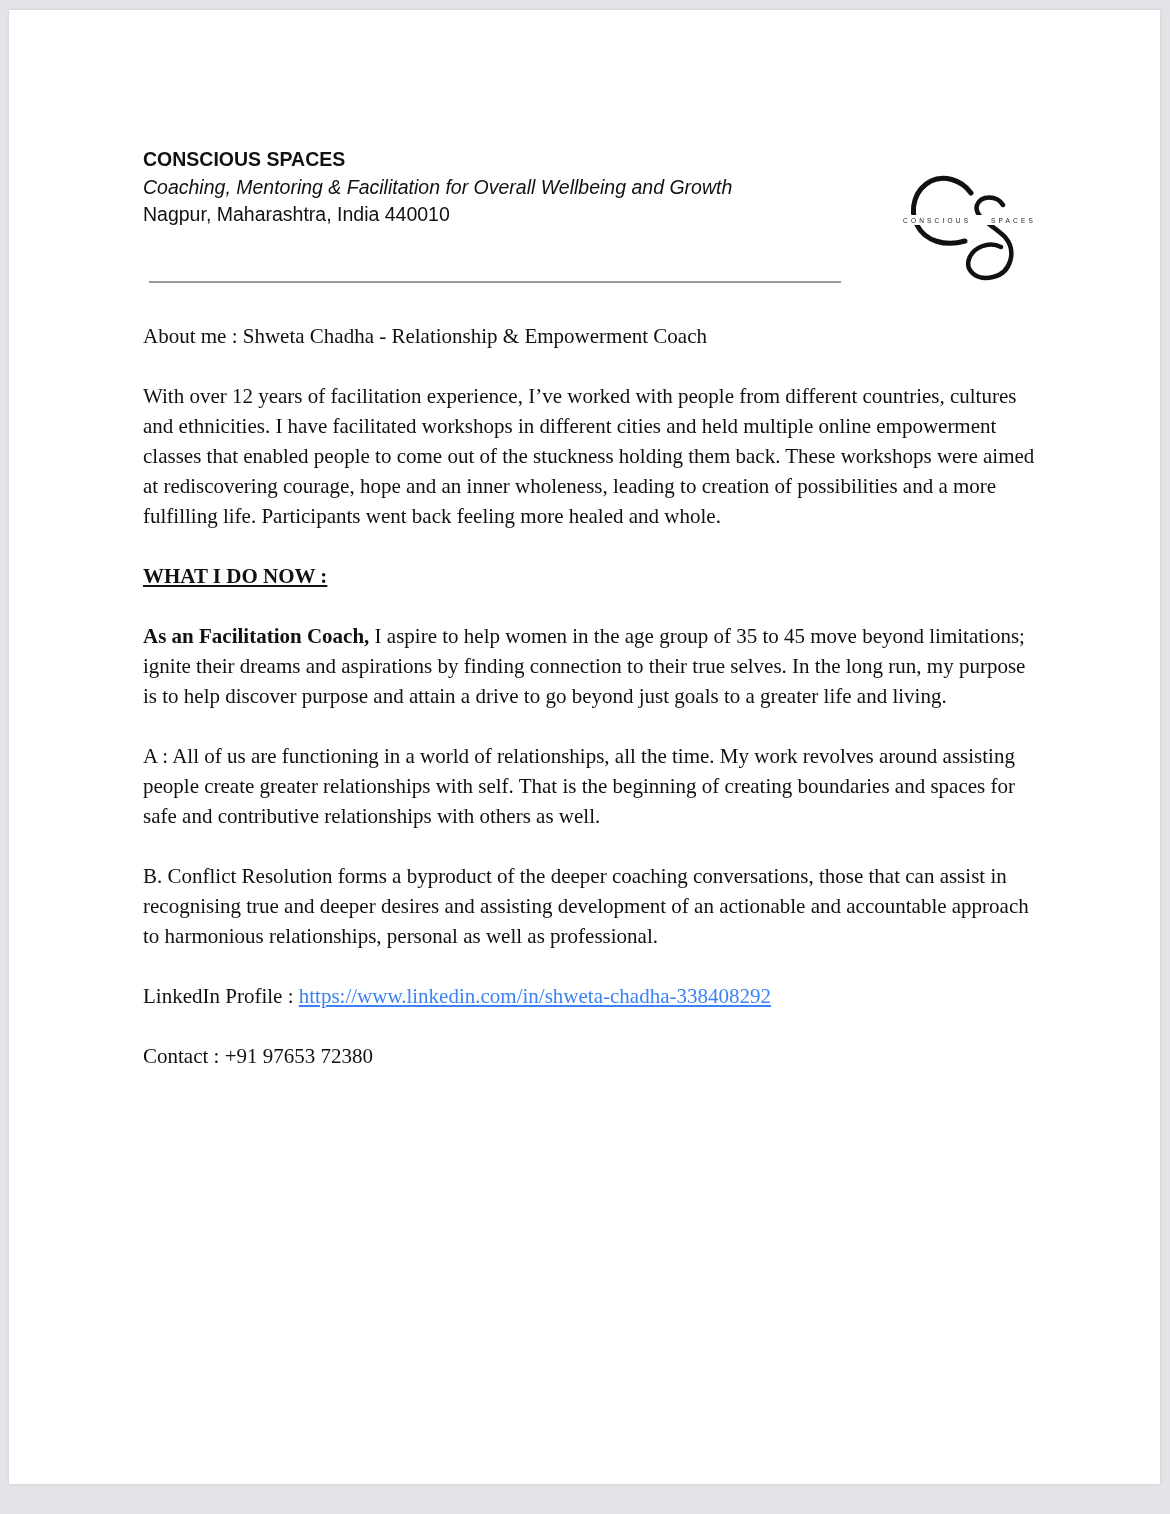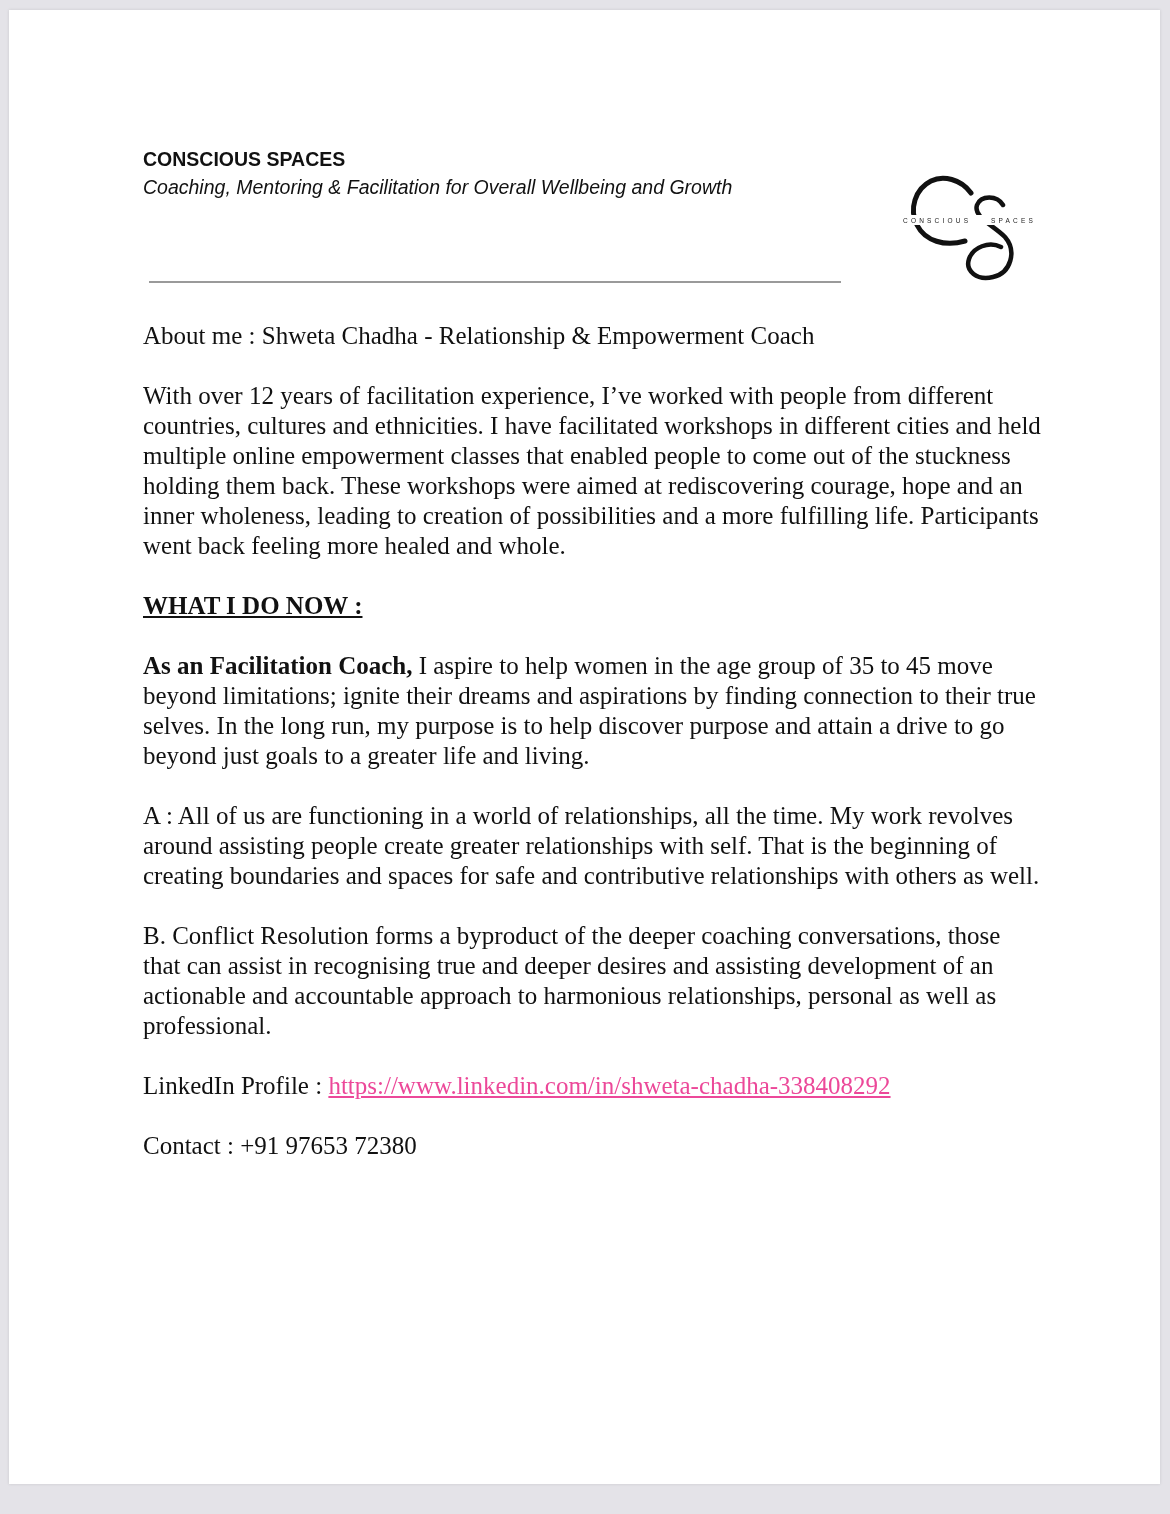--- a/index.html
+++ b/index.html
@@ -52,50 +52,51 @@
       width: 160px;
       height: 125px;
     }
     .body-text {
       position: absolute;
       left: 134px;
       top: 311px;
       width: 900px;
       font-family: "Liberation Serif", serif;
       color: #111;
-      font-size: 25px;
+      font-size: 21px;
       line-height: 30px;
     }
     .body-text p {
       margin: 0;
     }
     .gap {
       height: 30px;
     }
     .heading-underline {
       font-weight: bold;
       text-decoration: underline;
     }
     .bold {
       font-weight: bold;
     }
     .link {
-      color: #ec4899;
+      color: #3b82f6;
       text-decoration: underline;
       cursor: pointer;
     }
   </style>
 </head>
 <body>
 
 <div class="page">
 
   <div class="letterhead">
     <div class="org-name">CONSCIOUS SPACES</div>
     <div class="tagline">Coaching, Mentoring &amp; Facilitation for Overall Wellbeing and Growth</div>
+    <div>Nagpur, Maharashtra, India 440010</div>
   </div>
 
   <div class="divider"></div>
 
   <svg class="logo" viewBox="0 0 160 125">
 
     <path d="M78 28 C 68 14, 50 10, 38 16 C 22 24, 16 44, 24 60 C 32 76, 52 82, 72 76" fill="none" stroke="#111" stroke-width="5" stroke-linecap="round"></path>
 
     <path d="M110 40 C 104 30, 88 30, 84 40 C 80 52, 100 60, 112 72 C 124 86, 118 108, 100 112 C 84 116, 72 106, 76 94 C 80 82, 96 76, 108 82" fill="none" stroke="#111" stroke-width="4.5" stroke-linecap="round"></path>
     <rect x="4" y="50" width="150" height="10" fill="#ffffff"></rect>

